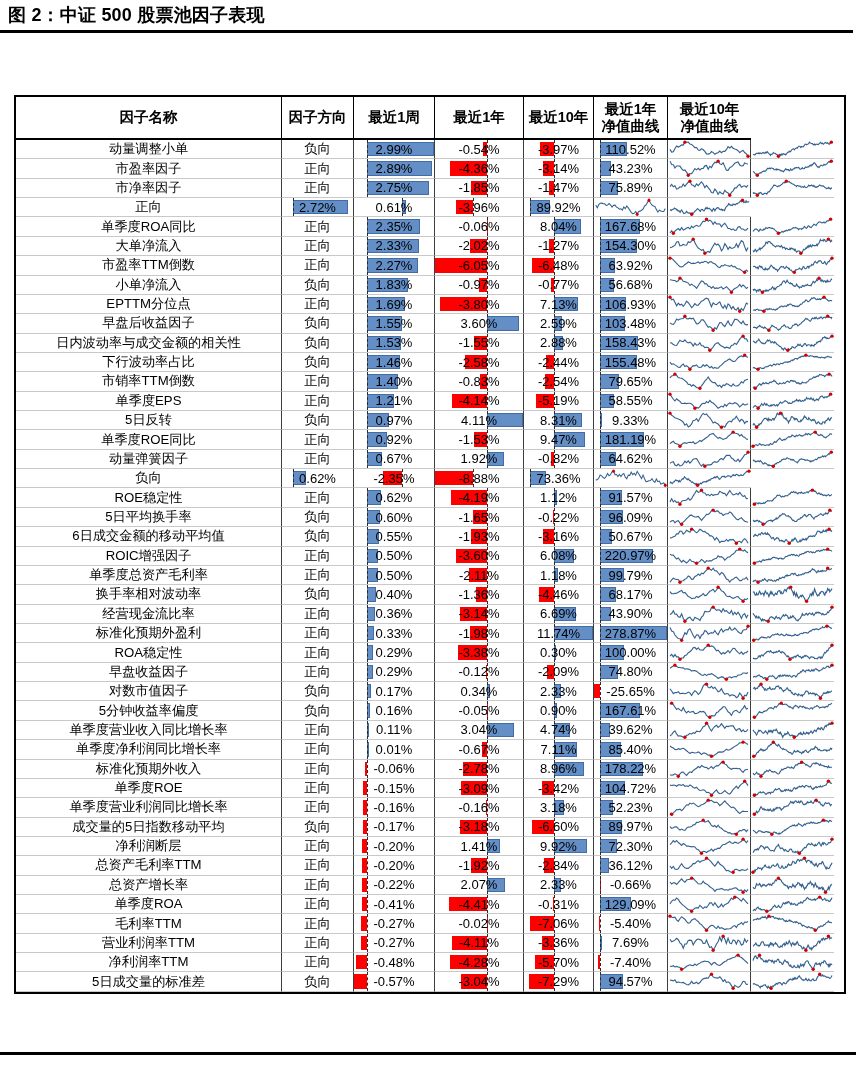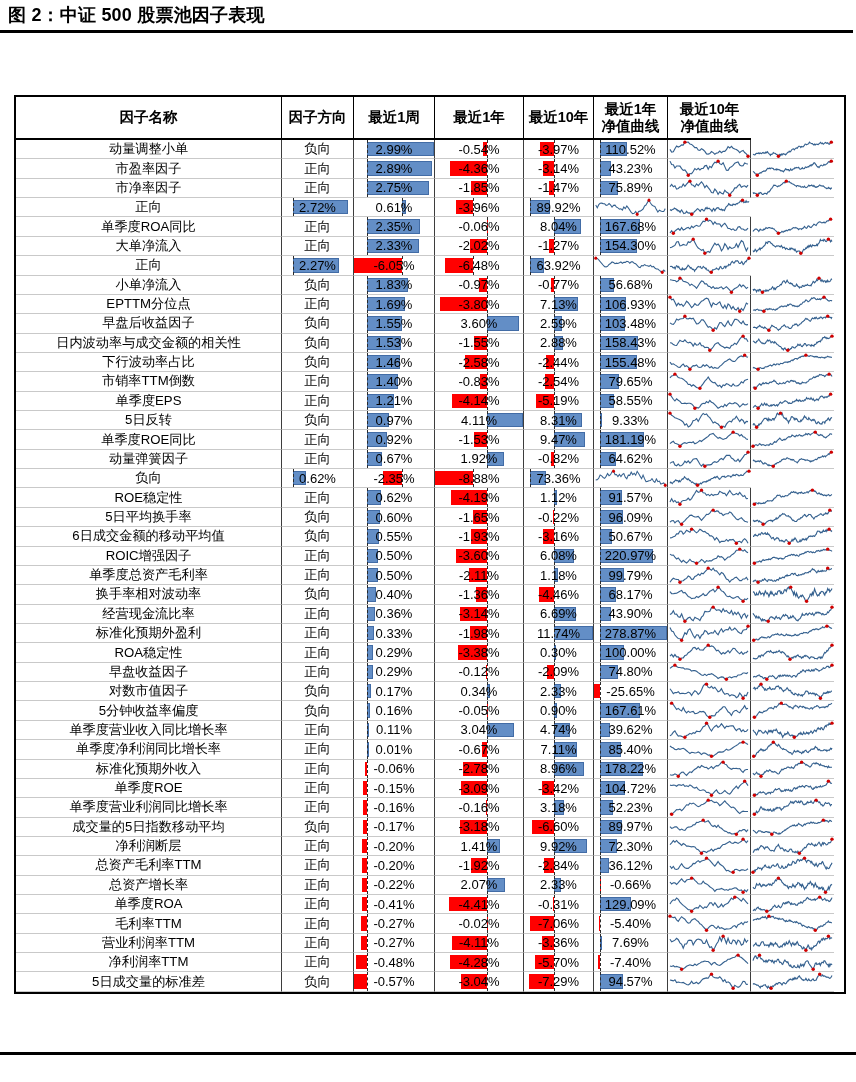--- a/index.html
+++ b/index.html
@@ -269,20 +269,21 @@
           </div>
           <div class="td sparkcell">
             <svg viewBox="0 0 83 19" preserveAspectRatio="none">
     <polyline points="2.0,13.9 2.7,15.2 3.4,14.6 4.2,12.7 4.9,13.7 5.6,15.2 6.3,14.2 7.1,13.4 7.8,12.9 8.5,11.7 9.2,13.2 10.0,11.3 10.7,11.7 11.4,11.3 12.1,10.1 12.9,9.3 13.6,8.9 14.3,7.5 15.0,5.4 15.8,6.0 16.5,6.5 17.2,4.7 17.9,4.9 18.7,4.8 19.4,5.5 20.1,6.6 20.8,6.7 21.6,8.1 22.3,8.6 23.0,9.1 23.7,9.5 24.5,10.4 25.2,9.7 25.9,9.0 26.6,9.5 27.4,9.1 28.1,9.4 28.8,10.1 29.5,10.2 30.3,8.9 31.0,9.9 31.7,11.4 32.4,10.8 33.2,10.5 33.9,11.5 34.6,12.7 35.3,11.6 36.1,11.8 36.8,12.8 37.5,13.0 38.2,13.1 39.0,11.5 39.7,12.8 40.4,11.6 41.1,11.7 41.9,12.5 42.6,12.5 43.3,13.8 44.0,12.6 44.8,14.2 45.5,15.6 46.2,15.0 46.9,14.6 47.7,14.5 48.4,14.5 49.1,15.4 49.8,16.8 50.6,16.4 51.3,15.9 52.0,13.9 52.7,12.7 53.5,13.3 54.2,12.7 54.9,11.3 55.6,11.8 56.4,9.8 57.1,10.7 57.8,9.0 58.5,10.0 59.3,8.3 60.0,9.6 60.7,10.2 61.4,8.2 62.2,8.9 62.9,8.6 63.6,9.1 64.3,8.8 65.1,8.9 65.8,7.7 66.5,8.8 67.2,6.8 68.0,6.4 68.7,4.6 69.4,2.6 70.1,3.8 70.9,3.6 71.6,3.3 72.3,4.1 73.0,2.5 73.8,3.1 74.5,4.4 75.2,4.7 75.9,4.0 76.7,2.5 77.4,2.2 78.1,3.0 78.8,3.6 79.6,5.0 80.3,3.5 81.0,4.7" fill="none" stroke="#35618F" stroke-width="1.15"></polyline>
     <circle cx="77.4" cy="2.2" r="1.7" fill="#D00000"></circle>
     <circle cx="49.8" cy="16.8" r="1.7" fill="#D00000"></circle>
   </svg>
           </div>
         </div>
         <div class="grid-row tr">
+          <div class="td tname">市盈率TTM倒数</div>
           <div class="td tdir">正向</div>
           <div class="td num">
             <div class="bar pos" style="left:16.011235955056176%;width:63.76404494382022%;background:#638EC6;"></div>
             <div class="axisline" style="left:16.011235955056176%;"></div>
             <span class="val">2.27%</span>
           </div>
           <div class="td num">
             <div class="bar neg" style="left:0%;width:59.547244094488185%;background:#FF0000;"></div>
             <div class="axisline" style="left:59.547244094488185%;"></div>
             <span class="val">-6.05%</span>

